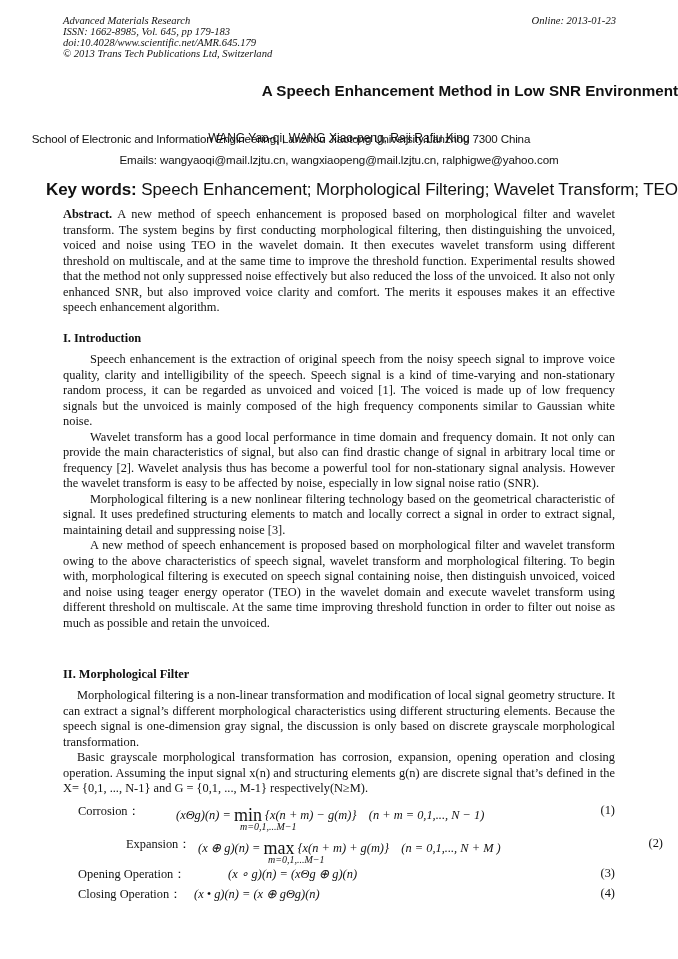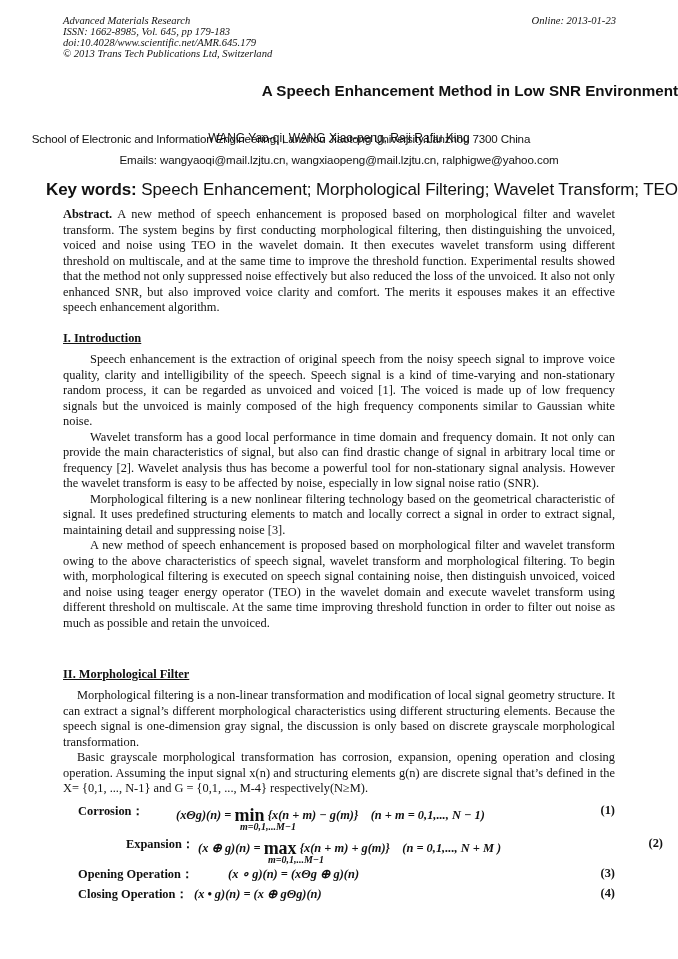--- a/index.html
+++ b/index.html
@@ -15,27 +15,27 @@
   .affil { left: 0; width: 562px; top: 132px; text-align: center; font-family: "Liberation Sans", sans-serif; font-size: 11.6px; letter-spacing: -0.15px; }
   .emails { left: 0; width: 678px; top: 153px; text-align: center; font-family: "Liberation Sans", sans-serif; font-size: 11.6px; letter-spacing: -0.1px; }
   .keywords { left: 46px; top: 180px; font-family: "Liberation Sans", sans-serif; font-size: 17px; letter-spacing: -0.1px; }
   .keywords b { font-weight: bold; }
 
   .block { left: 63px; width: 552px; font-family: "Liberation Serif", serif; font-size: 12.4px; line-height: 15.5px; text-align: justify; }
   .block p { margin: 0; }
   .indent { text-indent: 27px; }
   .indent2 { text-indent: 14px; }
   .abstract { top: 207px; }
-  .h-sec { left: 63px; font-family: "Liberation Serif", serif; font-weight: bold; font-size: 12.4px; text-decoration: underline; }
+  .h-sec { left: 63px; font-family: "Liberation Serif", serif; font-weight: bold; font-size: 12.4px; }
   .h-intro { top: 331px; }
   .intro { top: 352px; }
   .h-morph { top: 667px; }
   .morph { top: 688px; }
 
-  .eq { left: 78px; width: 537px; font-family: "Liberation Serif", serif; font-size: 12.4px; height: 18px; font-weight: bold; }
+  .eq { left: 78px; width: 537px; font-family: "Liberation Serif", serif; font-size: 12.4px; height: 18px; }
   .eq .lbl { position: absolute; left: 0; top: 0; }
   .eq .expr { position: absolute; top: 0; font-style: normal; }
   .eq .num { position: absolute; right: 0; top: 0; }
   .eq .op { font-size: 18px; position: relative; top: 2px; }
   .eq .sub { position: absolute; font-size: 10px; font-style: italic; }
   .eq1 { top: 803px; }
   .eq2 { top: 836px; margin-left: 48px; }
   .eq3 { top: 866px; }
   .eq4 { top: 886px; }
   i { font-style: italic; }
@@ -65,21 +65,21 @@
 <div class="abs block intro">
   <p class="indent">Speech enhancement is the extraction of original speech from the noisy speech signal to improve voice quality, clarity and intelligibility of the speech. Speech signal is a kind of time-varying and non-stationary random process, it can be regarded as unvoiced and voiced [1]. The voiced is made up of low frequency signals but the unvoiced is mainly composed of the high frequency components similar to Gaussian white noise.</p>
   <p class="indent">Wavelet transform has a good local performance in time domain and frequency domain. It not only can provide the main characteristics of signal, but also can find drastic change of signal in arbitrary local time or frequency [2]. Wavelet analysis thus has become a powerful tool for non-stationary signal analysis. However the wavelet transform is easy to be affected by noise, especially in low signal noise ratio (SNR).</p>
   <p class="indent">Morphological filtering is a new nonlinear filtering technology based on the geometrical characteristic of signal. It uses predefined structuring elements to match and locally correct a signal in order to extract signal, maintaining detail and suppressing noise [3].</p>
   <p class="indent">A new method of speech enhancement is proposed based on morphological filter and wavelet transform owing to the above characteristics of speech signal, wavelet transform and morphological filtering. To begin with, morphological filtering is executed on speech signal containing noise, then distinguish unvoiced, voiced and noise using teager energy operator (TEO) in the wavelet domain and execute wavelet transform using different threshold on multiscale. At the same time improving threshold function in order to filter out noise as much as possible and retain the unvoiced.</p>
 </div>
 
 <div class="abs h-sec h-morph">II. Morphological Filter</div>
 <div class="abs block morph">
   <p class="indent2">Morphological filtering is a non-linear transformation and modification of local signal geometry structure. It can extract a signal’s different morphological characteristics using different structuring elements. Because the speech signal is one-dimension gray signal, the discussion is only based on discrete grayscale morphological transformation.</p>
-  <p class="indent2">Basic grayscale morphological transformation has corrosion, expansion, opening operation and closing operation. Assuming the input signal x(n) and structuring elements g(n) are discrete signal that’s defined in the X= {0,1, ..., N-1} and G = {0,1, ..., M-4} respectively(N≥M).</p>
+  <p class="indent2">Basic grayscale morphological transformation has corrosion, expansion, opening operation and closing operation. Assuming the input signal x(n) and structuring elements g(n) are discrete signal that’s defined in the X= {0,1, ..., N-1} and G = {0,1, ..., M-1} respectively(N≥M).</p>
 </div>
 
 <div class="abs eq eq1">
   <span class="lbl">Corrosion：</span>
   <span class="expr" style="left:60px;margin-left:38px;">
     <i>(xΘg)(n) = </i>
     <span class="op">min</span>
     <span class="sub" style="left:64px; top:18px;">m=0,1,...M−1</span>
     <i>{x(n + m) − g(m)}</i>
     &nbsp;&nbsp;&nbsp;<i>(n + m = 0,1,..., N − 1)</i>

